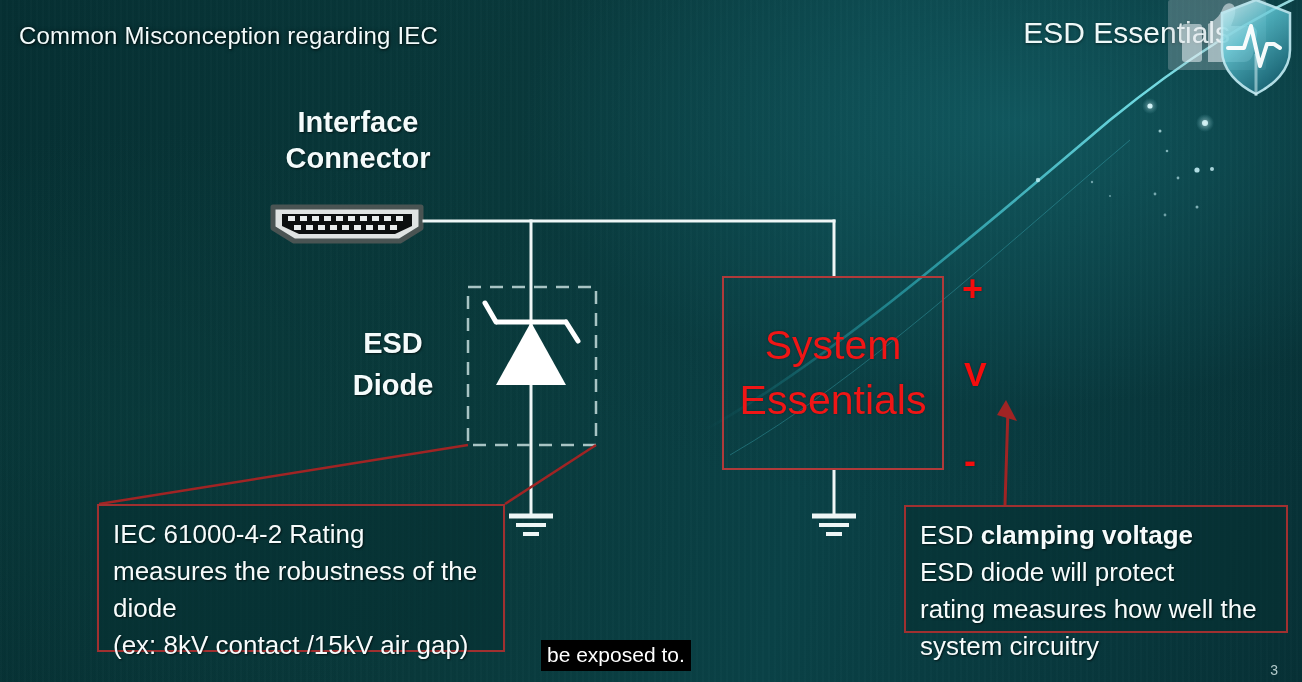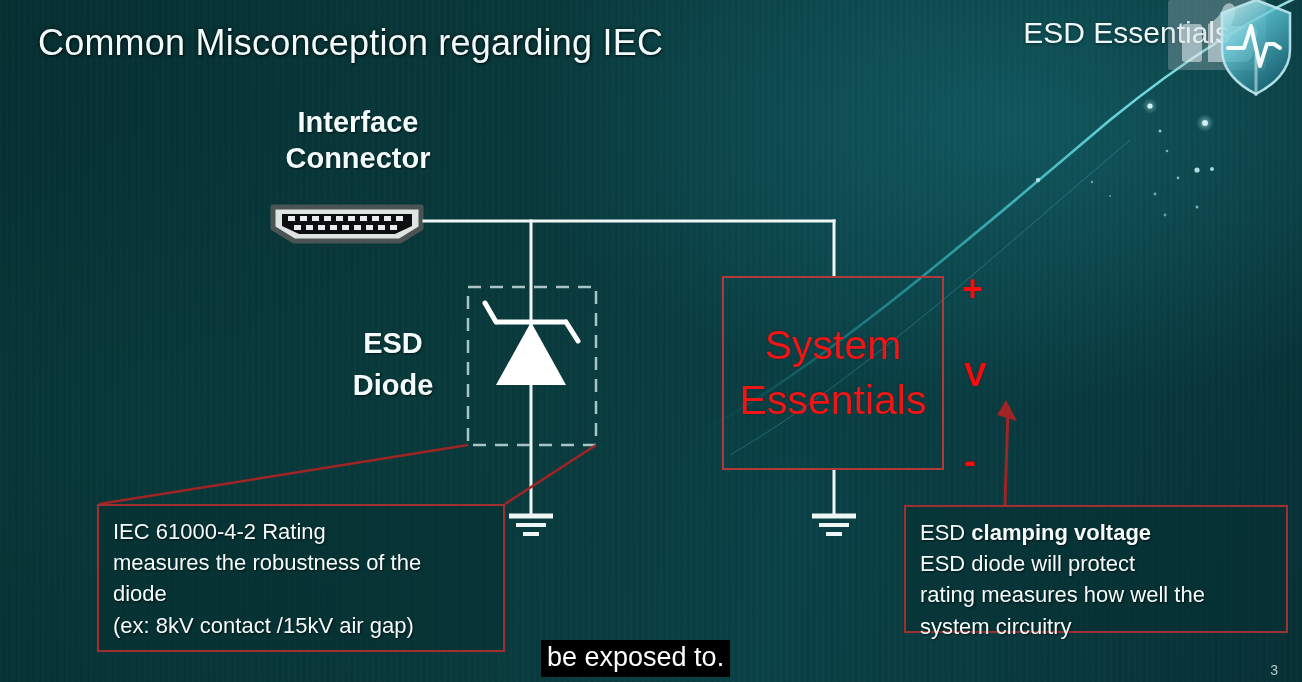--- a/index.html
+++ b/index.html
@@ -38,23 +38,23 @@
     position: absolute;
     left: 0; top: 0;
     width: 1302px;
     height: 682px;
     pointer-events: none;
   }
 
   
   #title {
     position: absolute;
-    left: 38px;
+    left: 19px;
     top: 22px;
-    font-size: 36px;
+    font-size: 24px;
     letter-spacing: 0.2px;
     color: #f2fbfb;
     text-shadow: 0 0 4px rgba(0,0,0,0.6), 1px 1px 2px rgba(0,0,0,0.55);
     white-space: nowrap;
   }
 
   
   #brand {
     position: absolute;
     right: 72px;
@@ -147,21 +147,21 @@
   #volt-minus { left: 964px; top: 440px; font-size: 36px; }
 
   
   .callout {
     position: absolute;
     box-sizing: border-box;
     border: 2px solid #a03030;
     background: rgba(6,48,50,0.55);
     color: #f6fcfc;
     text-shadow: 1px 1px 2px rgba(0,0,0,0.65);
-    font-size: 22px;
+    font-size: 26px;
     line-height: 1.42;
     padding: 10px 14px;
   }
   #callout-left {
     left: 97px;
     top: 504px;
     width: 408px;
     height: 148px;
   }
   #callout-right {
@@ -172,21 +172,21 @@
   }
   .callout b { font-weight: bold; }
 
   
   #caption {
     position: absolute;
     left: 541px;
     top: 640px;
     background: #000000;
     color: #ffffff;
-    font-size: 27px;
+    font-size: 21px;
     line-height: 1.0;
     padding: 4px 6px 6px 6px;
     white-space: nowrap;
   }
 
   
   #page-number {
     position: absolute;
     right: 24px;
     bottom: 4px;

